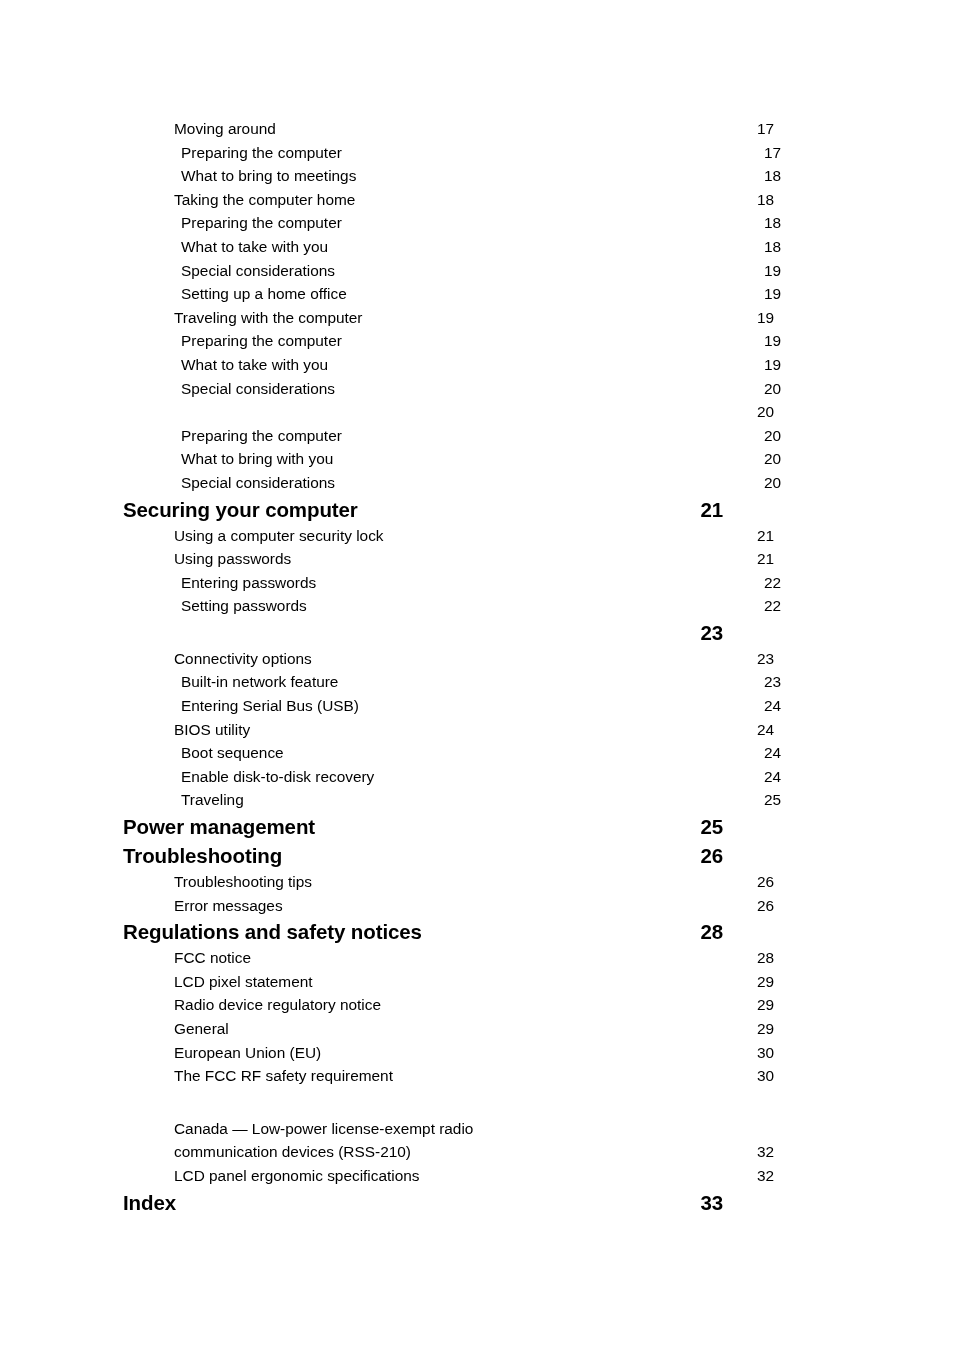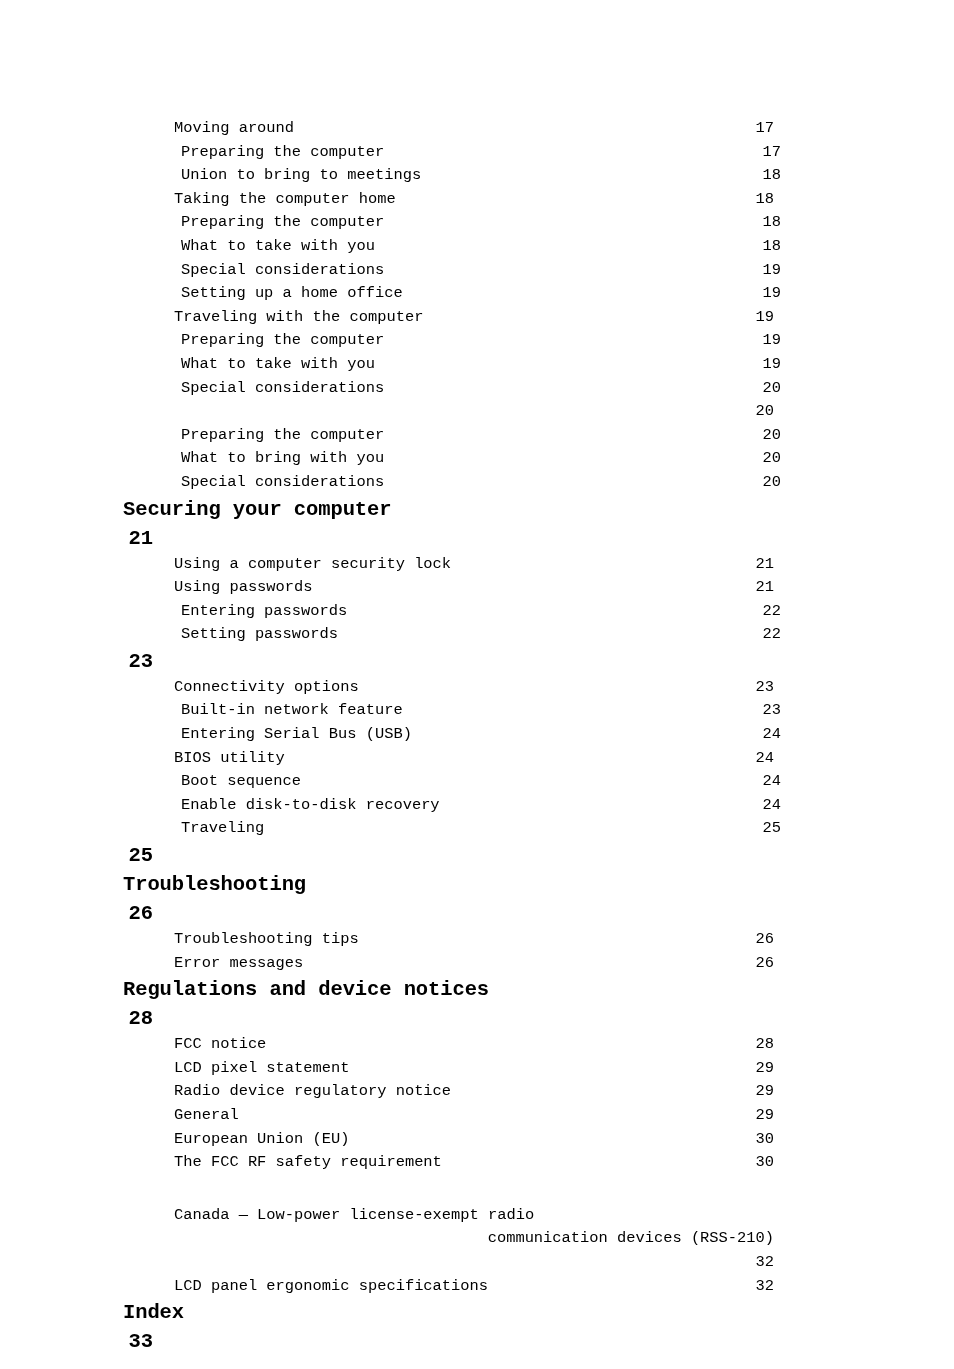--- a/index.html
+++ b/index.html
@@ -14,21 +14,20 @@
     color: #000000;
     -webkit-font-smoothing: antialiased;
   }
 
   .page {
     position: relative;
     width: 954px;
     height: 1052px;
     box-sizing: border-box;
     background: #ffffff;
-    font-family: Liberation Mono, monospace;
   }
 
   .toc {
     position: absolute;
     left: 123px;
     top: 117px;
     width: 600px;
   }
 
   .toc-entry {
@@ -52,21 +51,20 @@
     text-align: right;
   }
 
   
   .lvl1 {
     font-size: 20.5px;
     font-weight: bold;
     line-height: 29px;
     margin-left: 0px;
     letter-spacing: -0.1px;
-    flex-direction: column;
   }
   .lvl1 .entry-page {
     font-size: 20.5px;
     font-weight: bold;
     min-width: 30px;
   }
 
   
   .lvl2 {
     font-size: 15.4px;
@@ -94,42 +92,41 @@
   
   .wrap-entry {
     display: block;
     margin-top: 29px;
   }
   .wrap-entry .wrap-line1 {
     display: block;
   }
   .wrap-entry .wrap-line2 {
     display: flex;
-    align-items: flex-end;
+    align-items: flex-start;
     width: 100%;
-    flex-direction: column;
   }
 </style>
 </head>
 <body>
 
 <div class="page">
   <div class="toc" id="toc-list">
       <div class="toc-entry lvl2">
         <span class="entry-title">Moving around</span>
         <span class="entry-filler"></span>
         <span class="entry-page">17</span>
       </div>
       <div class="toc-entry lvl3">
         <span class="entry-title">Preparing the computer</span>
         <span class="entry-filler"></span>
         <span class="entry-page">17</span>
       </div>
       <div class="toc-entry lvl3">
-        <span class="entry-title">Union to bring to meetings</span>
+        <span class="entry-title">What to bring to meetings</span>
         <span class="entry-filler"></span>
         <span class="entry-page">18</span>
       </div>
       <div class="toc-entry lvl2">
         <span class="entry-title">Taking the computer home</span>
         <span class="entry-filler"></span>
         <span class="entry-page">18</span>
       </div>
       <div class="toc-entry lvl3">
         <span class="entry-title">Preparing the computer</span>
@@ -248,40 +245,41 @@
         <span class="entry-title">Enable disk-to-disk recovery</span>
         <span class="entry-filler"></span>
         <span class="entry-page">24</span>
       </div>
       <div class="toc-entry lvl3">
         <span class="entry-title">Traveling</span>
         <span class="entry-filler"></span>
         <span class="entry-page">25</span>
       </div>
       <div class="toc-entry lvl1">
+        <span class="entry-title">Power management</span>
         <span class="entry-filler"></span>
         <span class="entry-page">25</span>
       </div>
       <div class="toc-entry lvl1">
         <span class="entry-title">Troubleshooting</span>
         <span class="entry-filler"></span>
         <span class="entry-page">26</span>
       </div>
       <div class="toc-entry lvl2">
         <span class="entry-title">Troubleshooting tips</span>
         <span class="entry-filler"></span>
         <span class="entry-page">26</span>
       </div>
       <div class="toc-entry lvl2">
         <span class="entry-title">Error messages</span>
         <span class="entry-filler"></span>
         <span class="entry-page">26</span>
       </div>
       <div class="toc-entry lvl1">
-        <span class="entry-title">Regulations and device notices</span>
+        <span class="entry-title">Regulations and safety notices</span>
         <span class="entry-filler"></span>
         <span class="entry-page">28</span>
       </div>
       <div class="toc-entry lvl2">
         <span class="entry-title">FCC notice</span>
         <span class="entry-filler"></span>
         <span class="entry-page">28</span>
       </div>
       <div class="toc-entry lvl2">
         <span class="entry-title">LCD pixel statement</span>

